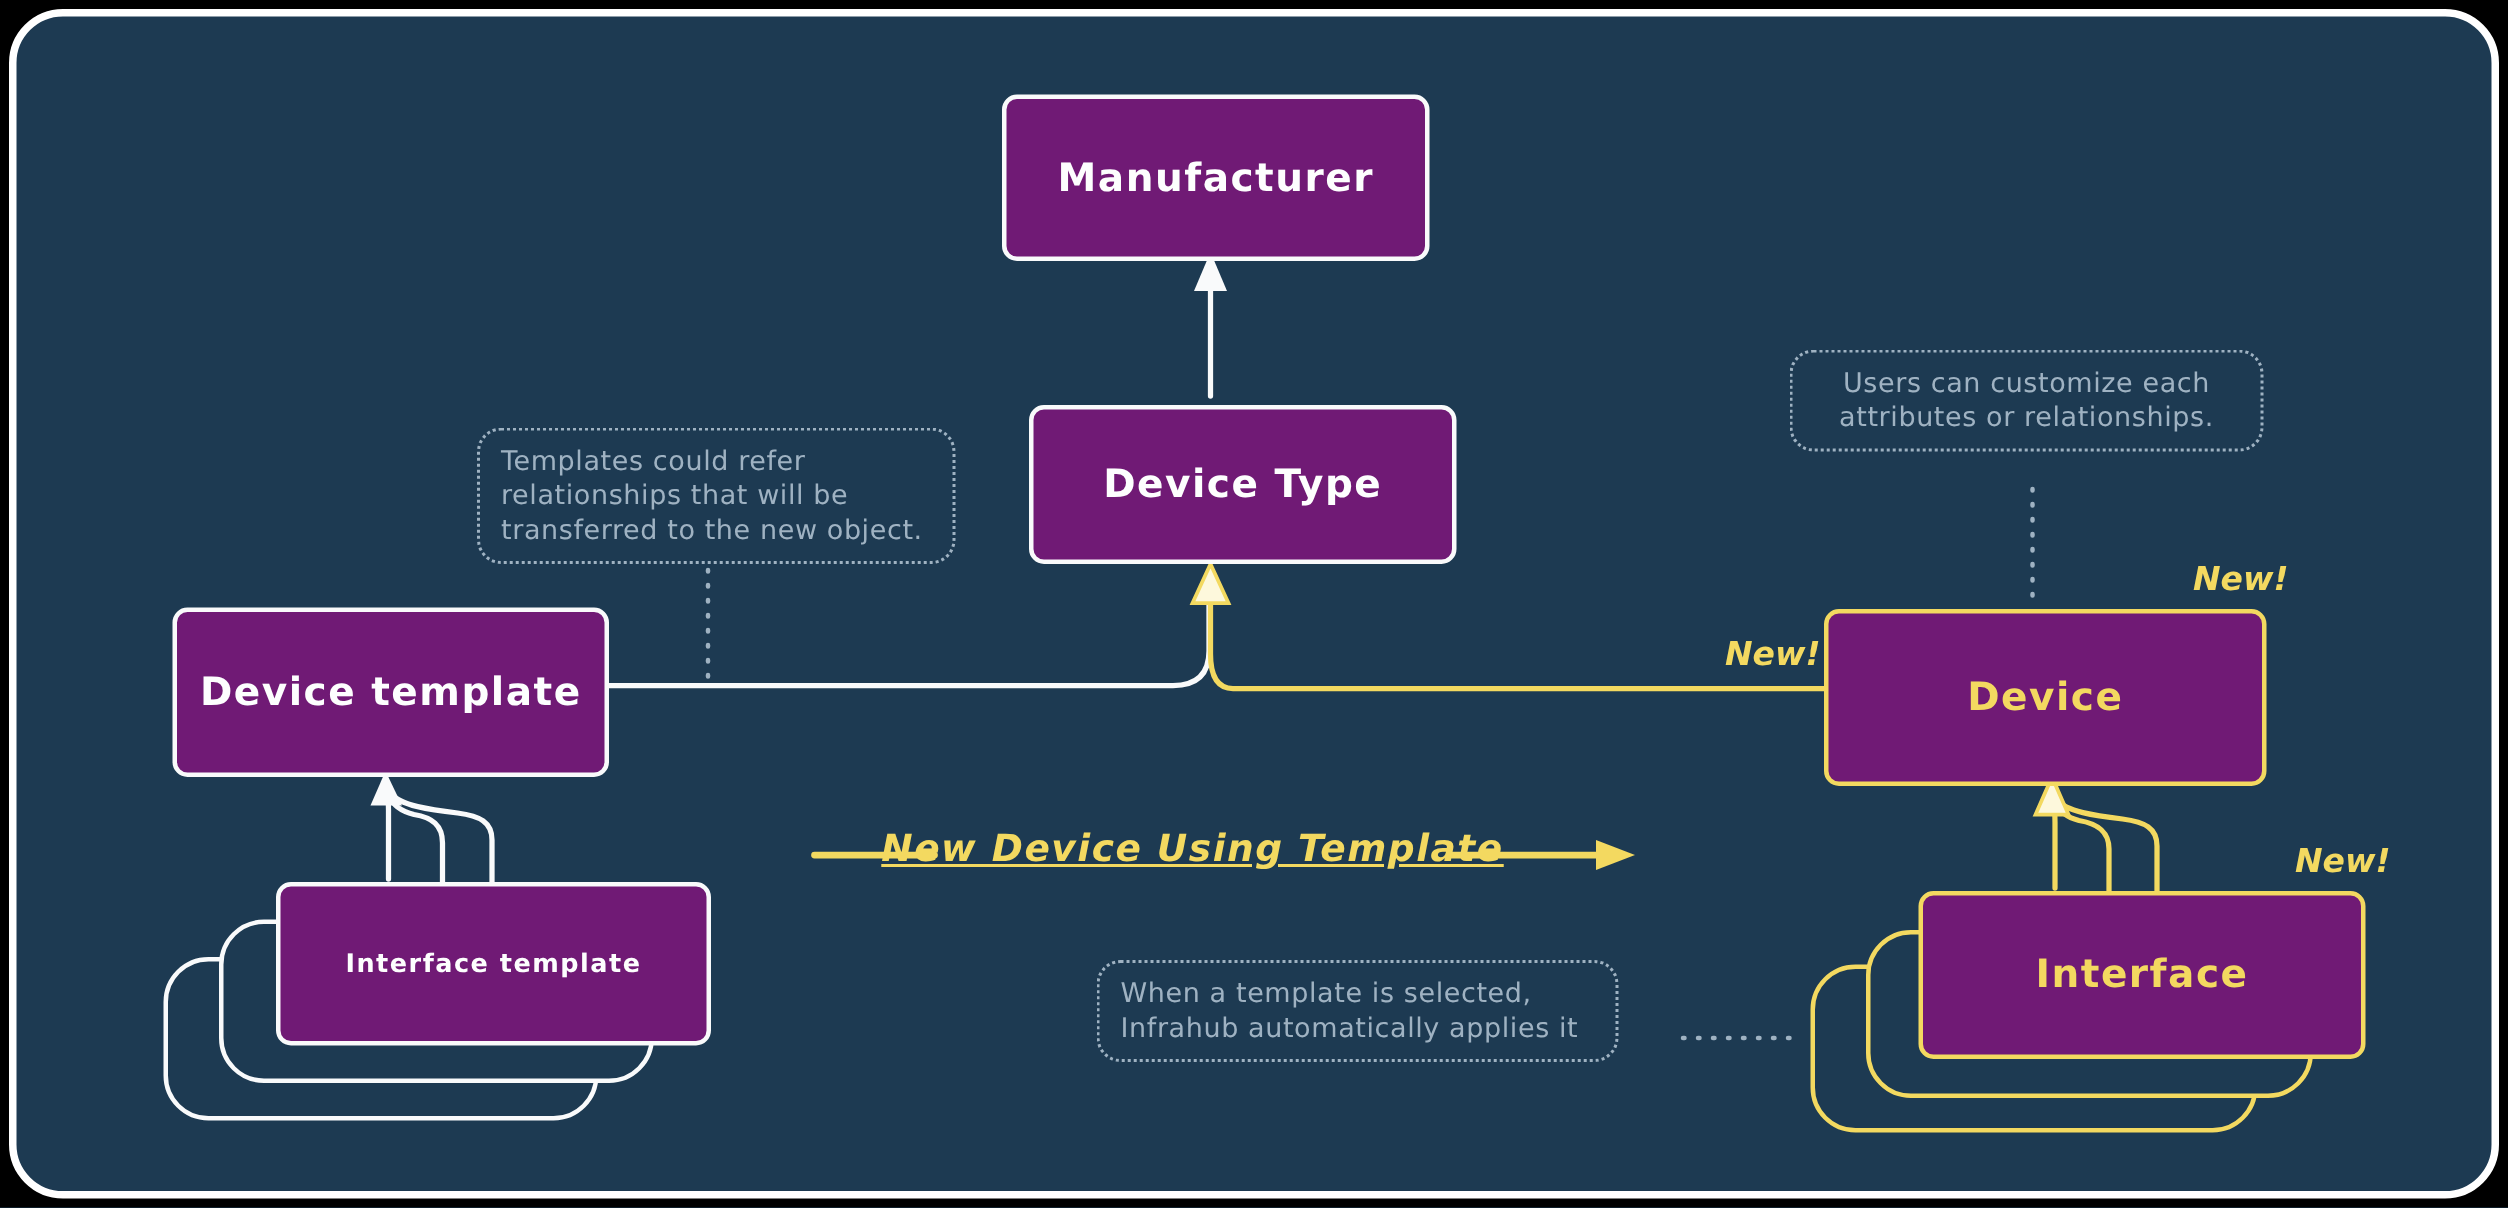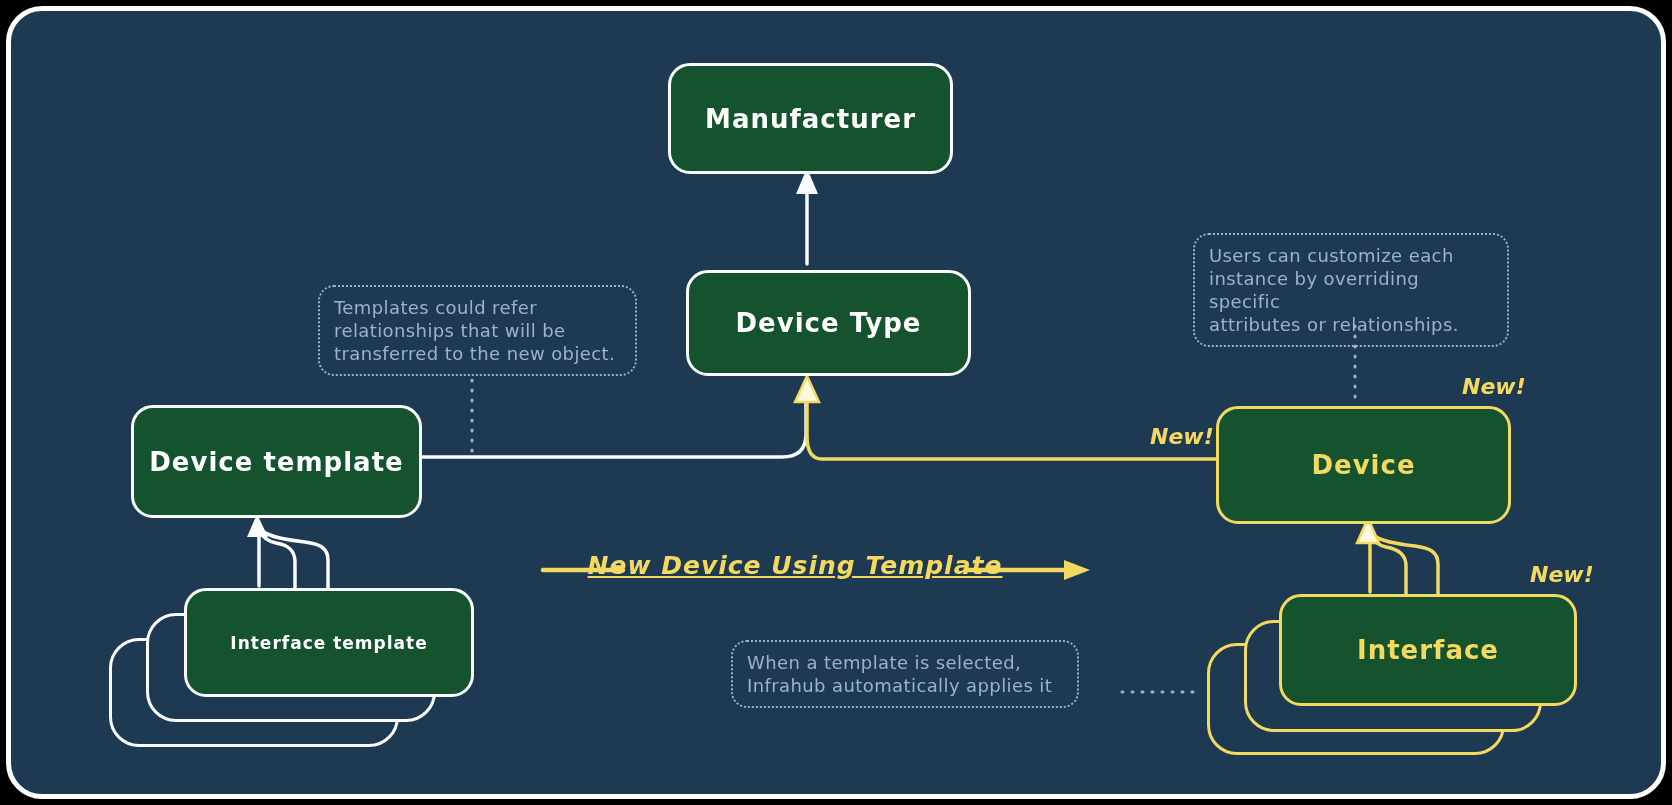--- a/index.html
+++ b/index.html
@@ -10,21 +10,21 @@
   }
   .frame{
     position:absolute;left:6px;top:6px;width:1650px;height:783px;
     background:#1d3a52;border:5px solid #ffffff;border-radius:36px;
   }
   .layer{position:absolute;left:0;top:0;width:1672px;height:805px;}
   svg.layer{z-index:1;}
   .nodes{z-index:2;}
   .node{
     position:absolute;display:flex;align-items:center;justify-content:center;
-    background:#14532d;border:3.5px solid #f9fafb;border-radius:22px;
+    background:#701a75;border:3.5px solid #f9fafb;border-radius:10px;
     color:#fdfefe;font-size:26px;font-weight:bold;letter-spacing:1px;white-space:nowrap;
   }
   .node.yellow{border-color:#f3d960;color:#f3d960;}
   .stackbox{position:absolute;background:#1d3a52;border:3.5px solid #f9fafb;border-radius:30px;}
   .stackbox.yellow{border-color:#f3d960;}
   .note{
     position:absolute;color:#9fb2c2;border:2.5px dotted #9fb2c2;border-radius:16px;
     padding:9px 14px;font-size:18px;line-height:1.28;letter-spacing:.4px;
   }
   .badge{
@@ -74,21 +74,21 @@
 <div class="layer nodes">
 
   <div class="node" style="left:668px;top:63px;width:279px;height:105px;">
     <span>Manufacturer</span>
   </div>
 
   <div class="node" style="left:668px;top:270px;width:279px;height:100px;margin-left:18px;">
     <span>Device Type</span>
   </div>
 
-  <div class="node" style="left:115px;top:405px;width:285px;height:107px;margin-left:16px;">
+  <div class="node" style="left:115px;top:405px;width:285px;height:107px;">
     <span>Device template</span>
   </div>
 
   <div class="stackbox" style="left:109px;top:638px;width:284px;height:103px;"></div>
   <div class="stackbox" style="left:146px;top:613px;width:284px;height:103px;"></div>
   <div class="node" style="left:184px;top:588px;width:284px;height:103px;font-size:17px;">
     <span>Interface template</span>
   </div>
 
   <div class="node yellow" style="left:1216px;top:406px;width:289px;height:112px;align-items:center;">
@@ -100,23 +100,22 @@
   <div class="node yellow" style="left:1279px;top:594px;width:292px;height:106px;">
     <span>Interface</span>
   </div>
 
   <div class="note" style="left:318px;top:285px;width:287px;">
     <div>Templates could refer</div>
     <div>relationships that will be</div>
     <div>transferred to the new object.</div>
   </div>
 
-  <div class="note" style="left:1193px;top:233px;width:284px;">
+  <div class="note" style="left:1193px;top:233px;width:284px;text-align:center;">
     <div>Users can customize each</div>
-    <div>instance by overriding specific</div>
     <div>attributes or relationships.</div>
   </div>
 
   <div class="note" style="left:731px;top:640px;width:316px;">
     <div>When a template is selected,</div>
     <div>Infrahub automatically applies it</div>
   </div>
 
   <div class="badge" style="left:1462px;top:374px;">New!</div>
   <div class="badge" style="left:1150px;top:424px;">New!</div>

